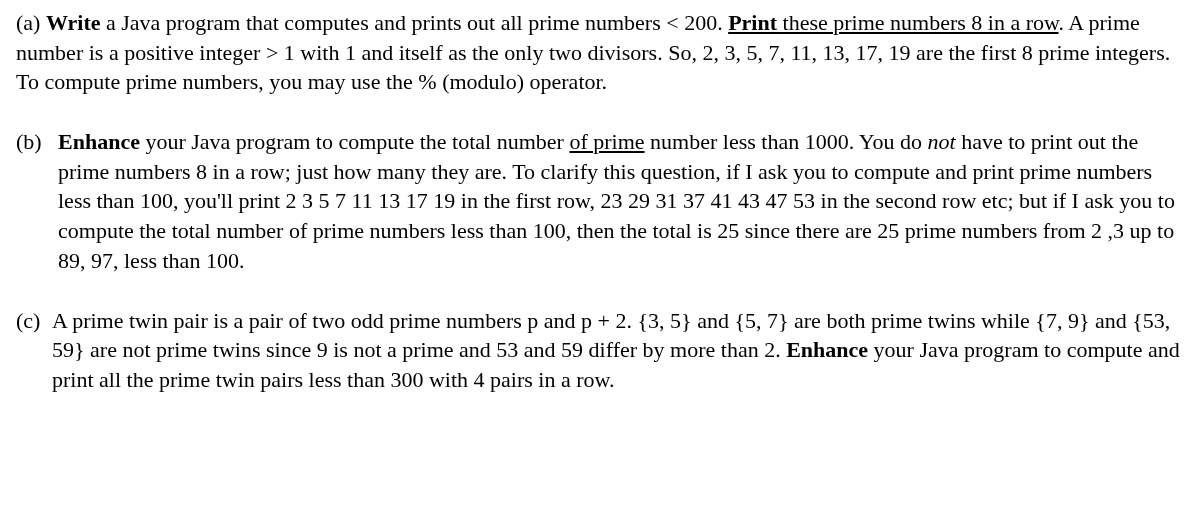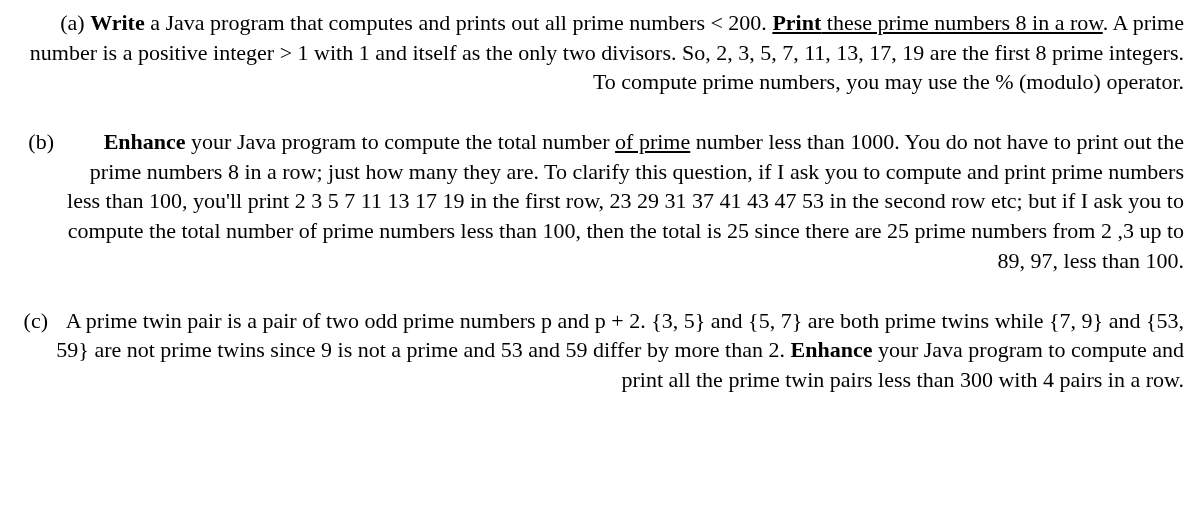--- a/index.html
+++ b/index.html
@@ -1,36 +1,36 @@
 <!DOCTYPE html>
 <html><head>
   <meta charset="utf-8">
   <style>
     * {
       margin: 0;
       padding: 0;
       box-sizing: border-box;
-      text-align: right;
     }
     body {
       font-family: "Times New Roman", Times, serif;
       font-size: 22px;
       line-height: 1.35;
       color: #000;
       background: #fff;
       padding: 8px 16px;
       width: 1200px;
     }
     .paragraph {
       margin-bottom: 30px;
     }
     .bold {
       font-weight: bold;
     }
     .italic {
+      font-style: italic;
     }
     .underline {
       text-decoration: underline;
     }
     .indent-content {
       display: flex;
     }
     .label-col {
       flex: 0 0 auto;
       padding-right: 4px;

